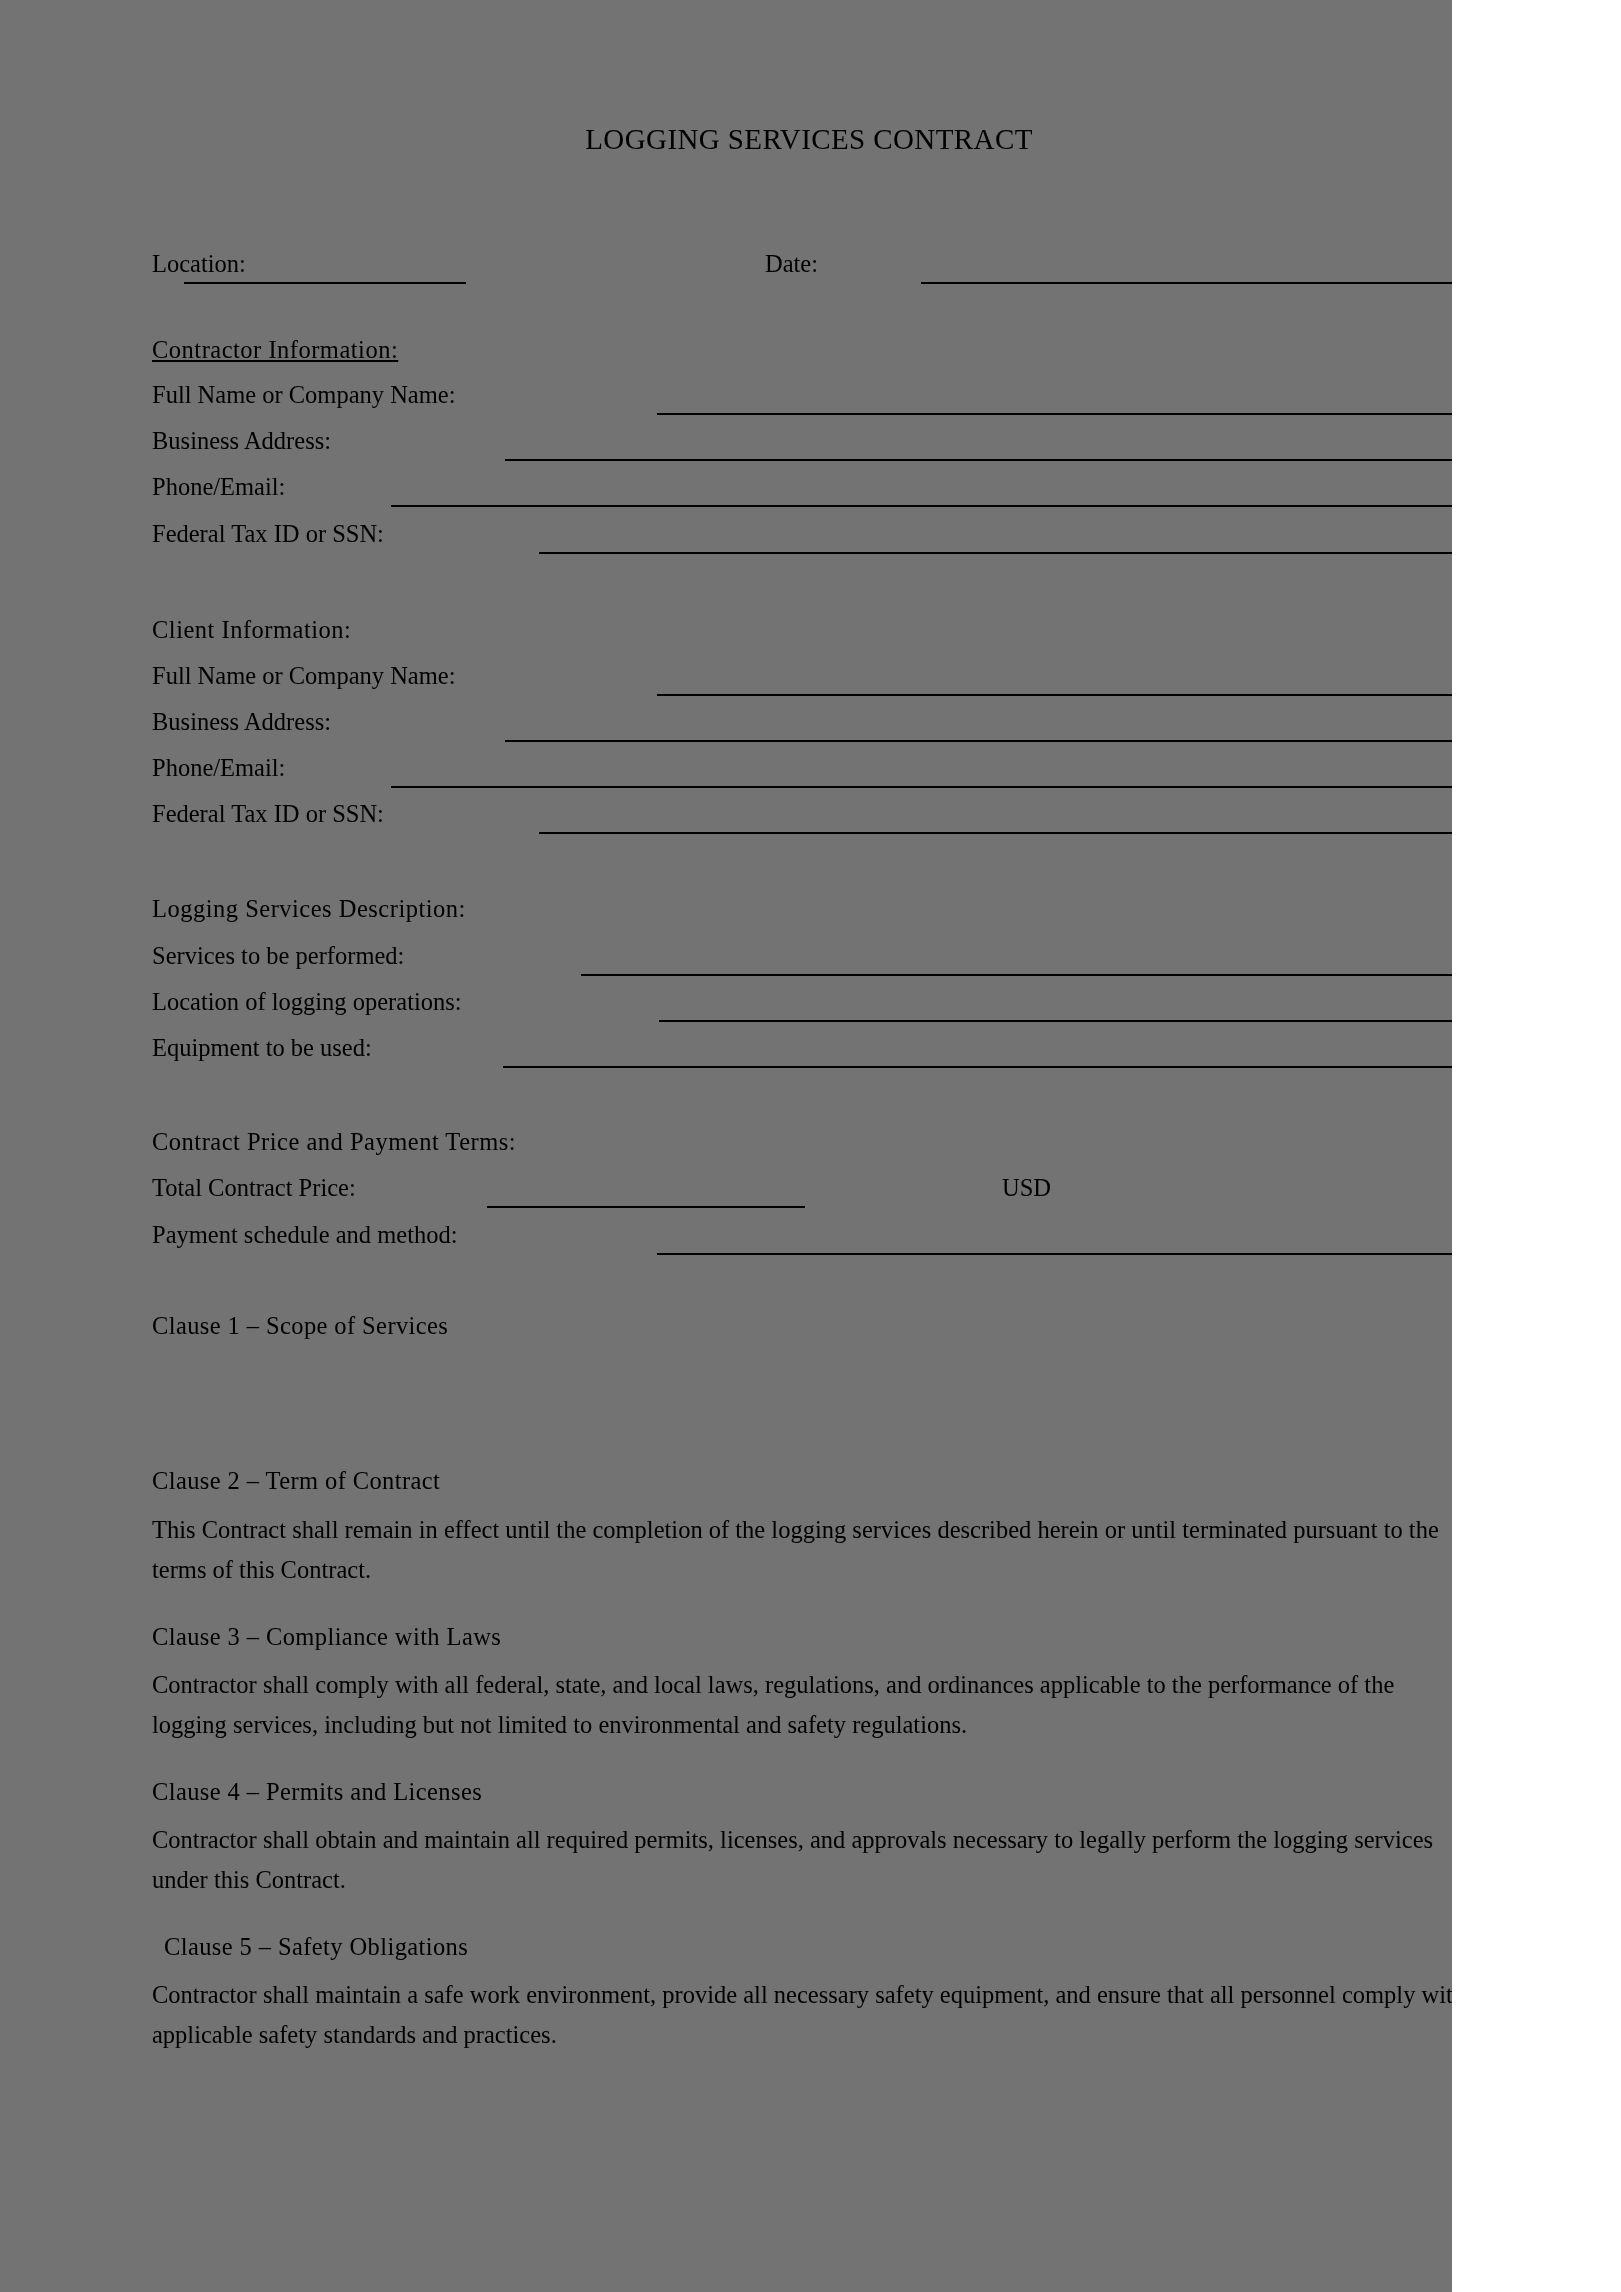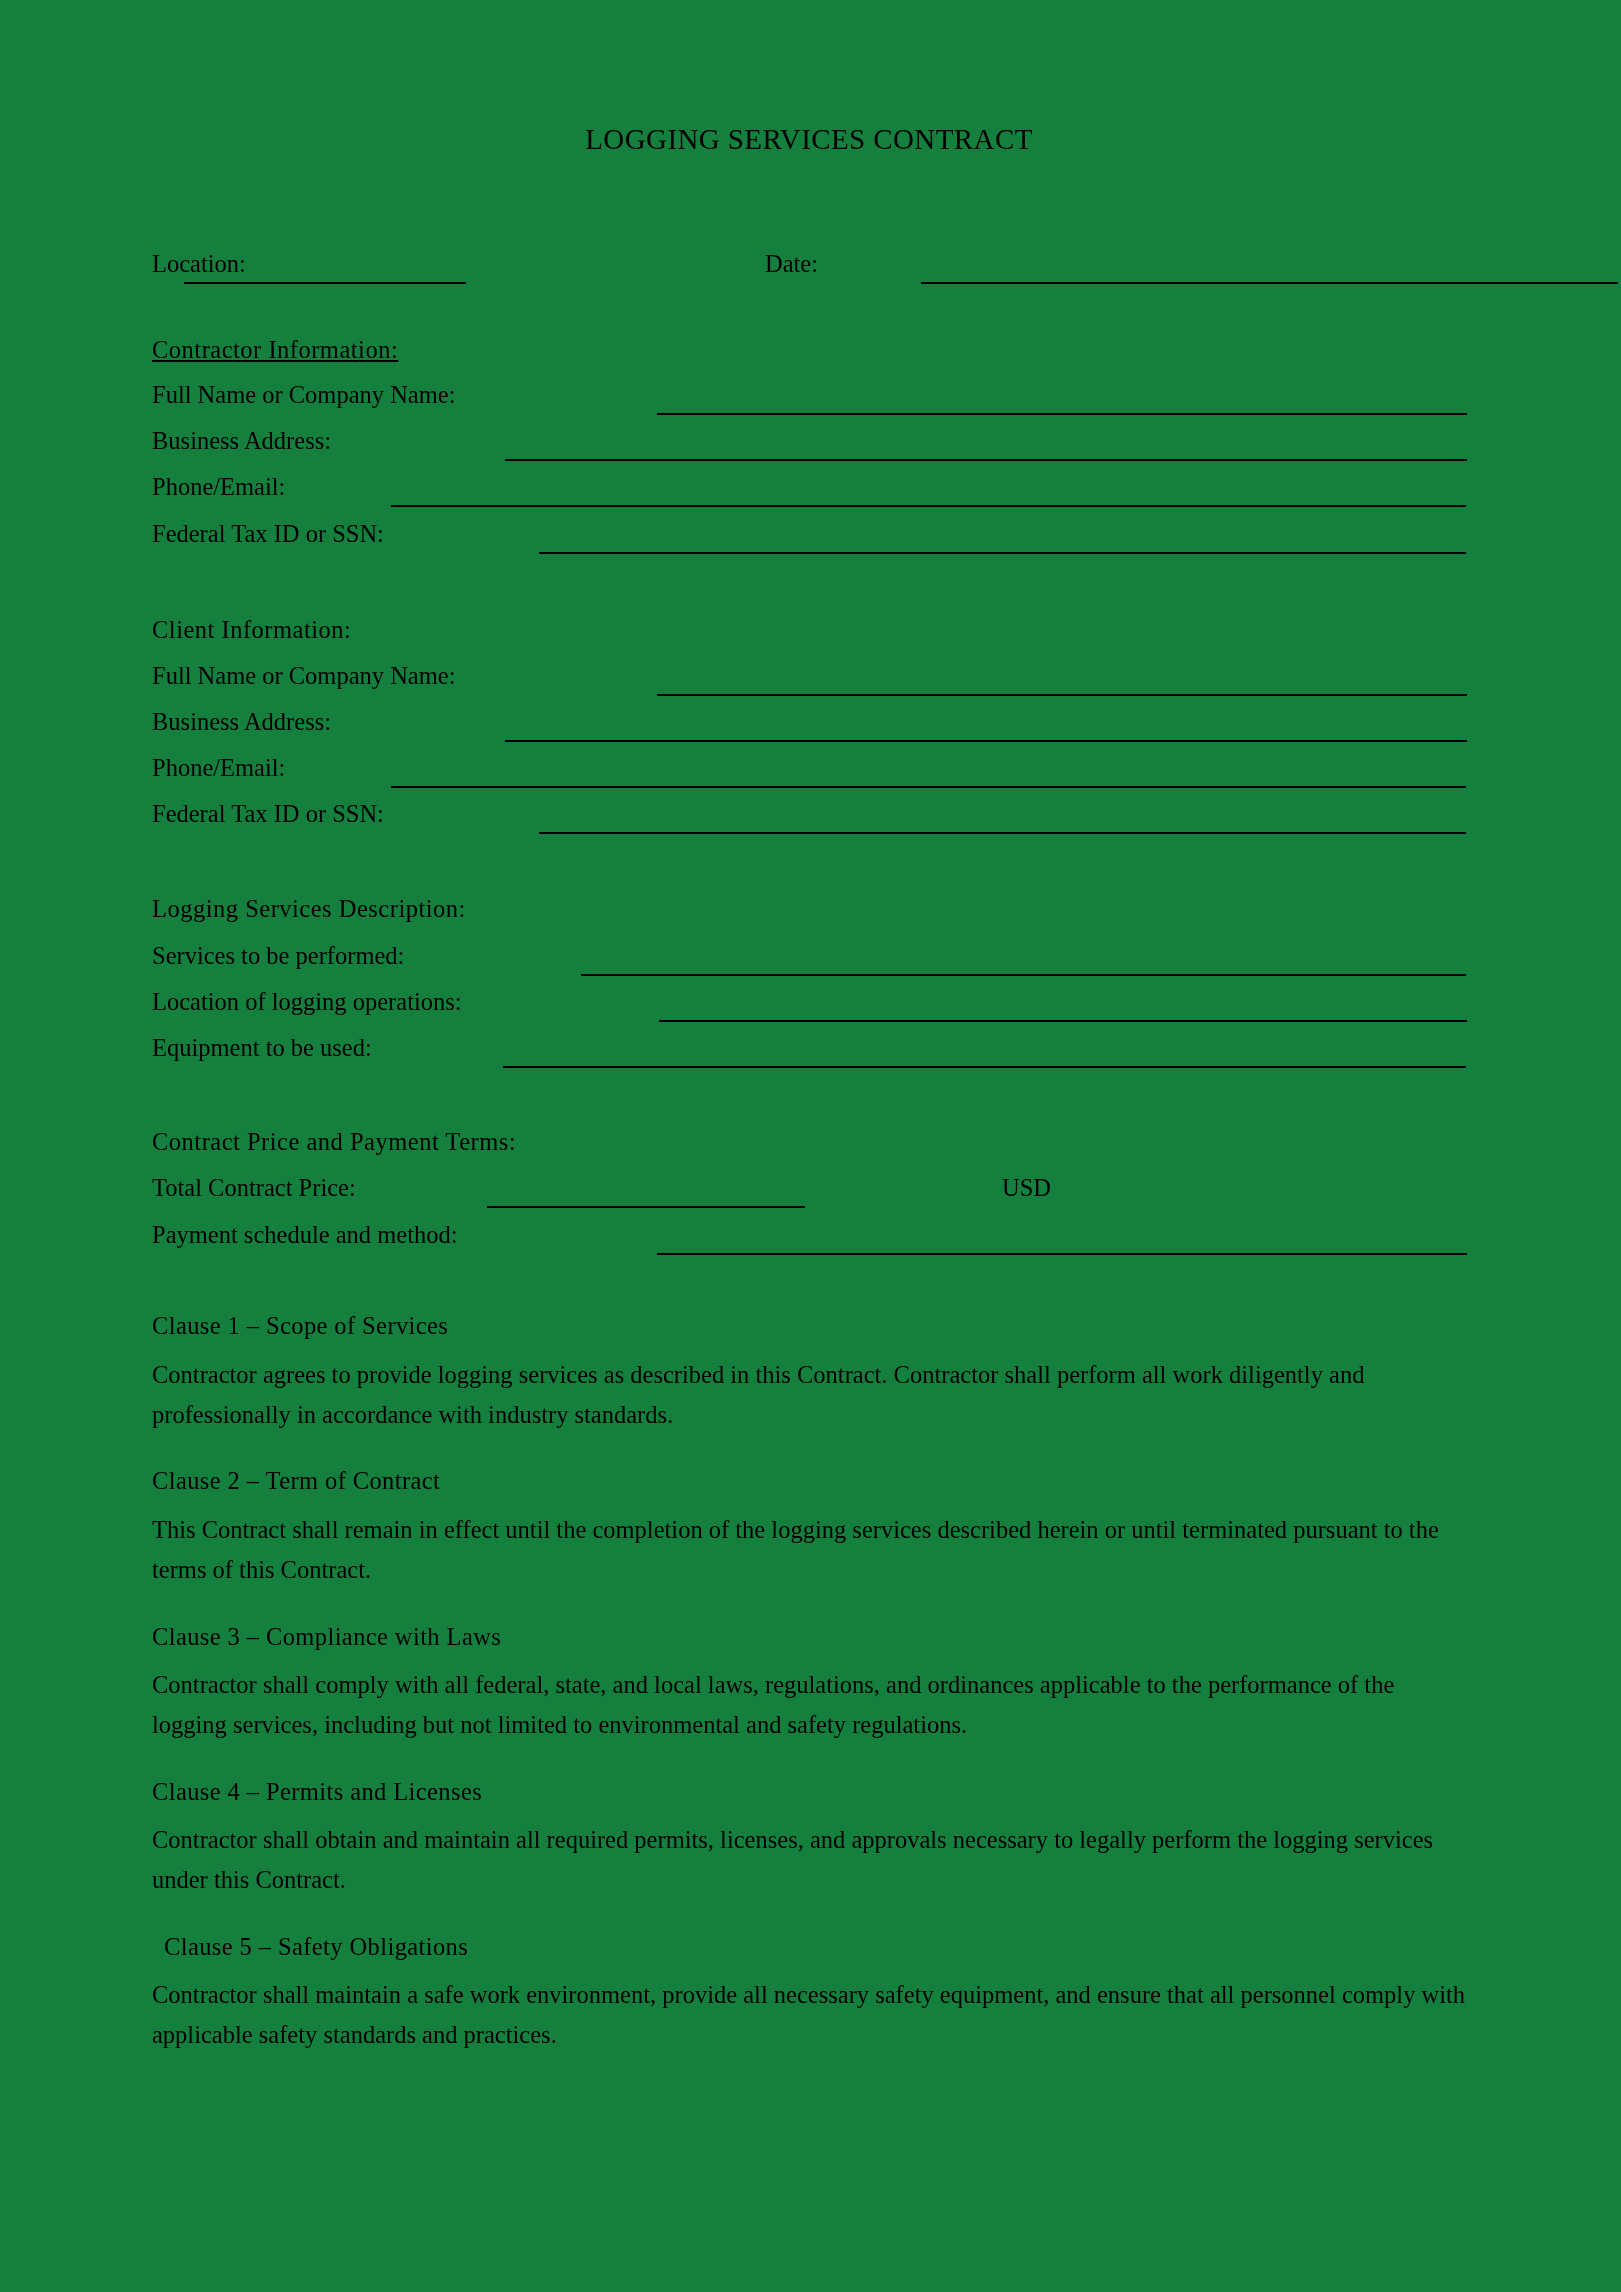--- a/index.html
+++ b/index.html
@@ -12,23 +12,23 @@
     height: 2293px;
     position: relative;
     font-family: "Liberation Serif", "DejaVu Serif", serif;
     color: #000000;
     -webkit-font-smoothing: antialiased;
   }
 
   .page {
     position: absolute;
     left: 0; top: 0;
-    width: 1621px;
+    width: 1452px;
     height: 2293px;
-    background: #15803d;
+    background: #737373;
     overflow: hidden;
   }
 
   
   .doc-title {
     position: absolute;
     left: 152px;
     top: 122px;
     width: 1314px;
     text-align: center;
@@ -179,21 +179,20 @@
     <span class="rule" style="left:335px; width:318px;"></span>
     <span class="inline-text" style="left:850px; top:0;">USD</span>
   </div>
 
   <div class="field-row" style="top:1218px;">
     <span class="field-label">Payment schedule and method:</span>
     <span class="rule" style="left:505px; width:810px;"></span>
   </div>
 
   <div class="clause-title" style="top:1309px;">Clause 1 – Scope of Services</div>
-  <div class="clause-body" style="top:1355px;">Contractor agrees to provide logging services as described in this Contract. Contractor shall perform all work diligently and professionally in accordance with industry standards.</div>
 
   <div class="clause-title" style="top:1464px;">Clause 2 – Term of Contract</div>
   <div class="clause-body" style="top:1510px;">This Contract shall remain in effect until the completion of the logging services described herein or until terminated pursuant to the terms of this Contract.</div>
 
   <div class="clause-title" style="top:1620px;">Clause 3 – Compliance with Laws</div>
   <div class="clause-body" style="top:1665px;">Contractor shall comply with all federal, state, and local laws, regulations, and ordinances applicable to the performance of the logging services, including but not limited to environmental and safety regulations.</div>
 
   <div class="clause-title" style="top:1775px;">Clause 4 – Permits and Licenses</div>
   <div class="clause-body" style="top:1820px;">Contractor shall obtain and maintain all required permits, licenses, and approvals necessary to legally perform the logging services under this Contract.</div>
 

